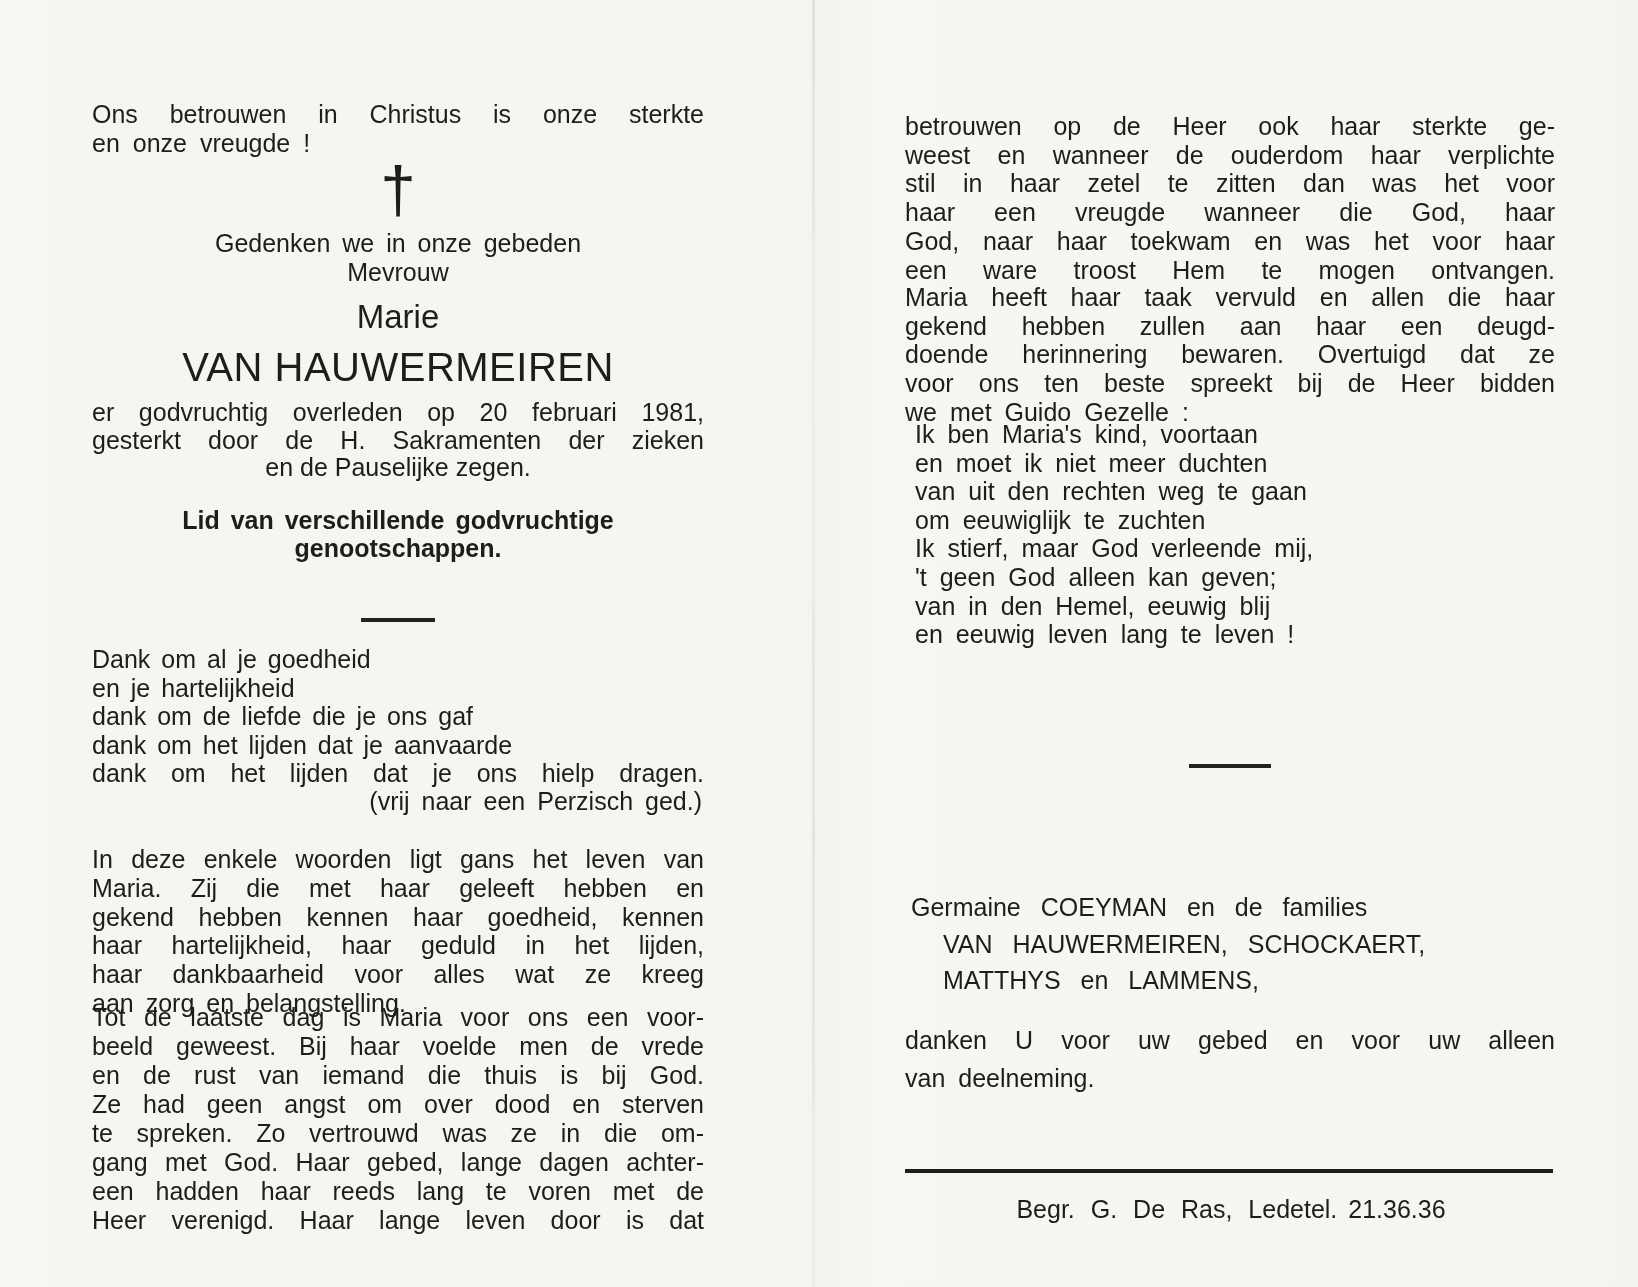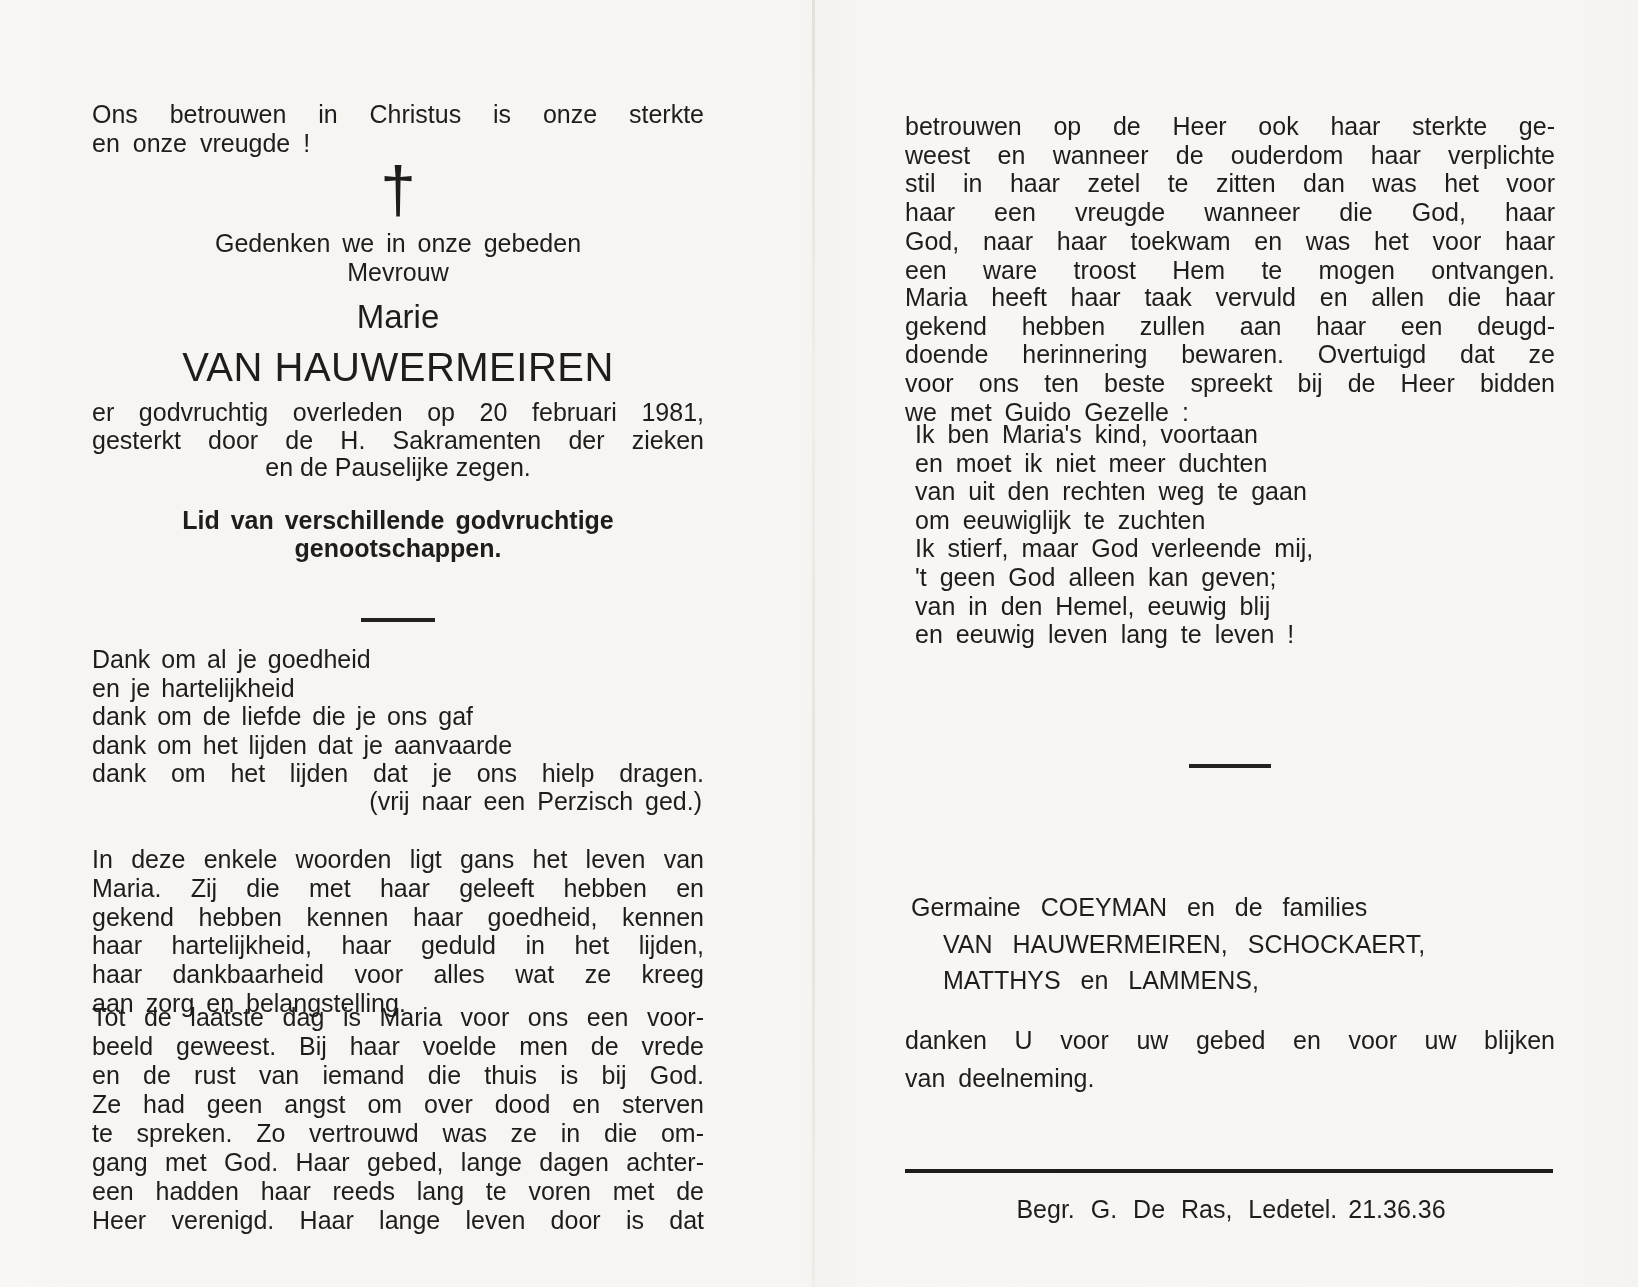--- a/index.html
+++ b/index.html
@@ -156,21 +156,21 @@
 
     <div class="rule2" style="position:absolute;"></div>
 
     <div class="blk ack">
       <span class="ln">Germaine COEYMAN en de families</span>
       <span class="ln ind">VAN HAUWERMEIREN, SCHOCKAERT,</span>
       <span class="ln ind">MATTHYS en LAMMENS,</span>
     </div>
 
     <div class="blk thanks">
-      <span class="ln j">danken U voor uw gebed en voor uw blijken</span>
+      <span class="ln j">danken U voor uw gebed en voor uw alleen</span>
       <span class="ln last">van deelneming.</span>
     </div>
 
     <div class="rule3" style="position:absolute;"></div>
 
     <div class="blk footer">
       <span class="u">Begr. G. De Ras, Lede</span>
       <span class="t">tel. 21.36.36</span>
     </div>
   </div>

